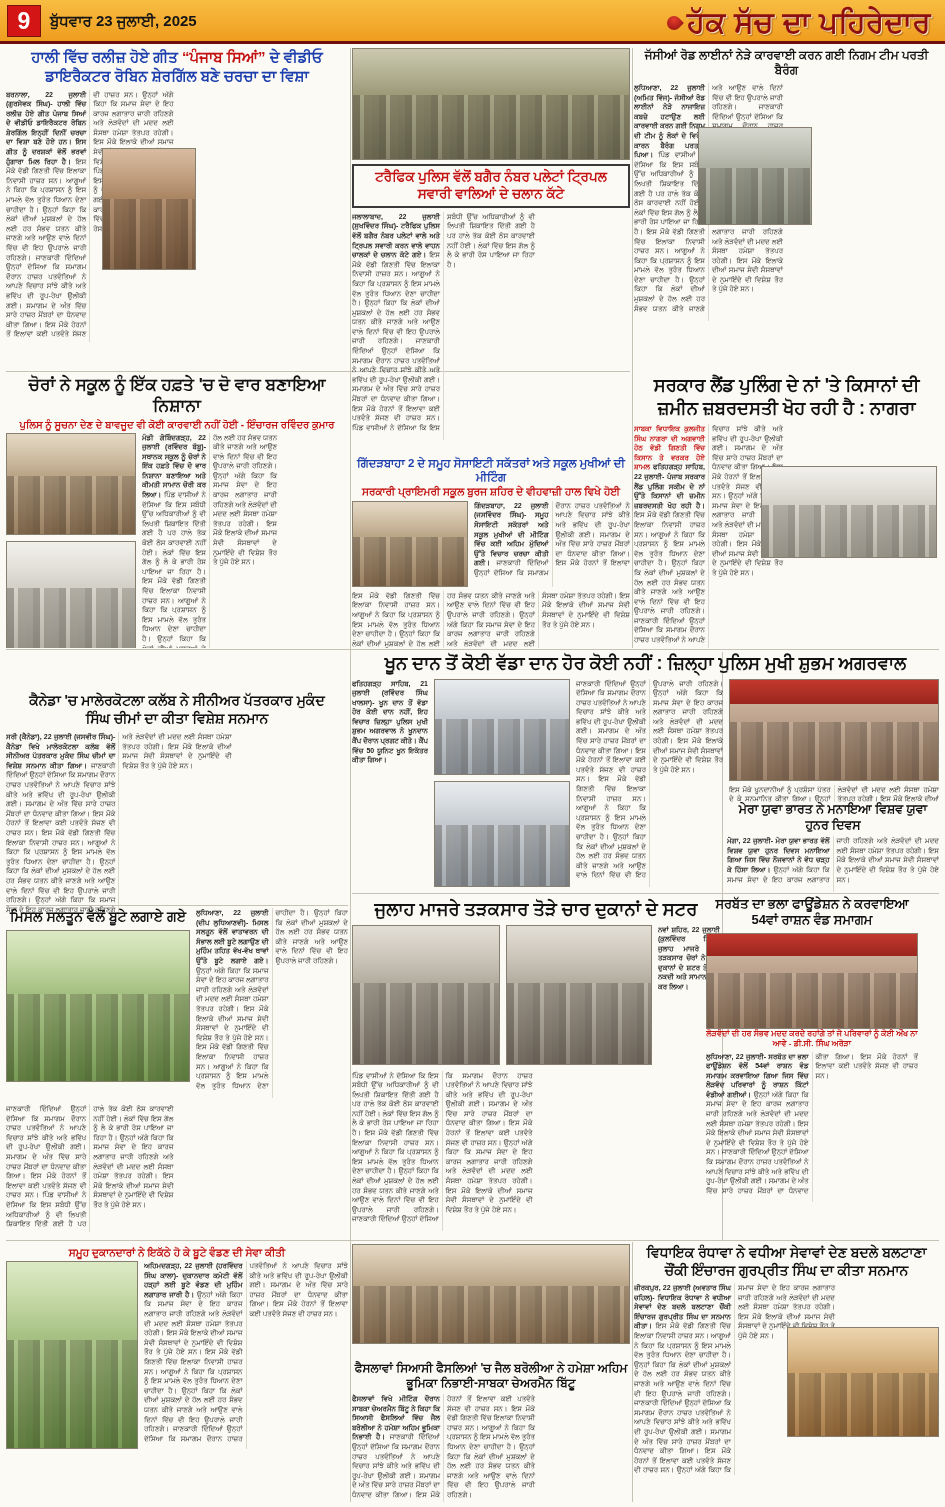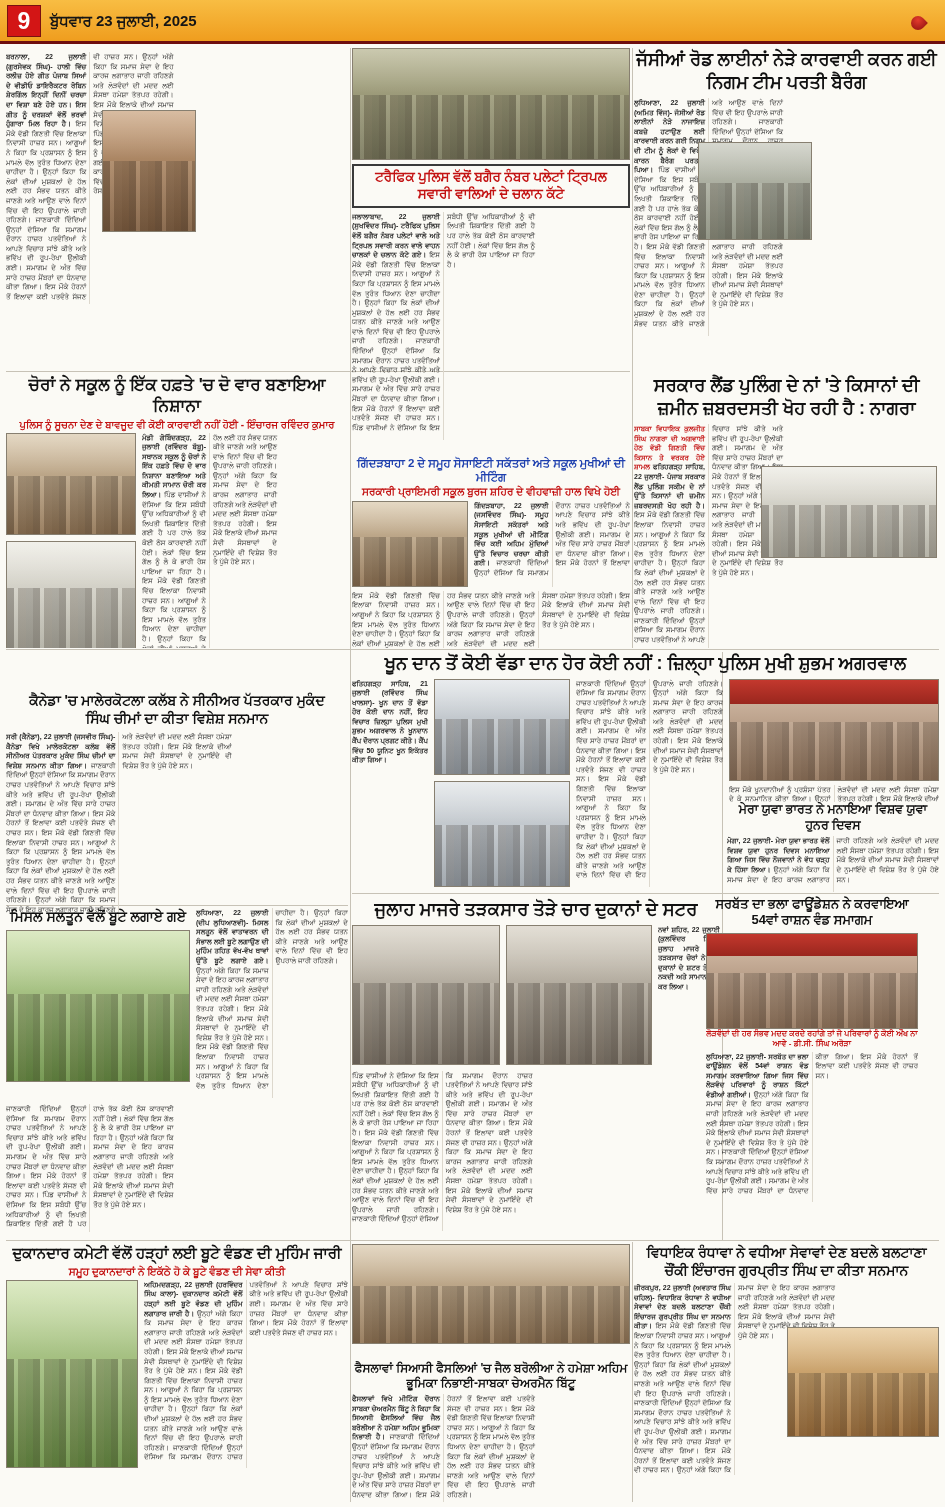--- a/index.html
+++ b/index.html
@@ -61,34 +61,35 @@
   .cap{font-size:8px;line-height:10px;font-weight:bold;text-align:center}
 </style>
 </head>
 <body>
 
 <div class="page">
 
   <header class="hdr">
     <div class="pagebox">9</div>
     <div class="date">ਬੁੱਧਵਾਰ 23 ਜੁਲਾਈ, 2025</div>
-    <div class="masthead"><span class="orn"></span></div>
+    <div class="masthead"><span class="orn"></span><span>ਹੱਕ ਸੱਚ ਦਾ ਪਹਿਰੇਦਾਰ</span></div>
   </header>
 
   <div class="vline" style="left:350px;top:48px;height:1454px"></div>
   <div class="vline" style="left:632px;top:48px;height:600px"></div>
   <div class="vline" style="left:722px;top:652px;height:588px"></div>
   <div class="vline" style="left:632px;top:1242px;height:260px"></div>
   <div class="hline" style="left:6px;top:371px;width:624px"></div>
   <div class="hline" style="left:6px;top:649px;width:933px"></div>
   <div class="hline" style="left:352px;top:893px;width:587px"></div>
   <div class="hline" style="left:6px;top:905px;width:342px"></div>
   <div class="hline" style="left:6px;top:1240px;width:933px"></div>
 
   <section class="art" style="left:6px;top:48px;width:342px;height:322px">
+    <h2 class="hl blue" style="font-size:15px"><span>ਹਾਲੀ ਵਿੱਚ ਰਲੀਜ਼ ਹੋਏ ਗੀਤ </span><span class="red">“ਪੰਜਾਬ ਸਿਆਂ”</span><span> ਦੇ ਵੀਡੀਓ ਡਾਇਰੈਕਟਰ ਰੋਬਿਨ ਸ਼ੇਰਗਿੱਲ ਬਣੇ ਚਰਚਾ ਦਾ ਵਿਸ਼ਾ</span></h2>
     <div class="body cols4 rel" style="height:252px;margin-top:4px">
       <span class="lead">ਬਰਨਾਲਾ, 22 ਜੁਲਾਈ (ਗੁਰਸੇਵਕ ਸਿੰਘ)- ਹਾਲੀ ਵਿੱਚ ਰਲੀਜ਼ ਹੋਏ ਗੀਤ ਪੰਜਾਬ ਸਿਆਂ ਦੇ ਵੀਡੀਓ ਡਾਇਰੈਕਟਰ ਰੋਬਿਨ ਸ਼ੇਰਗਿੱਲ ਇਨ੍ਹੀਂ ਦਿਨੀਂ ਚਰਚਾ ਦਾ ਵਿਸ਼ਾ ਬਣੇ ਹੋਏ ਹਨ। ਇਸ ਗੀਤ ਨੂੰ ਦਰਸ਼ਕਾਂ ਵੱਲੋਂ ਭਰਵਾਂ ਹੁੰਗਾਰਾ ਮਿਲ ਰਿਹਾ ਹੈ।</span><span>ਇਸ ਮੌਕੇ ਵੱਡੀ ਗਿਣਤੀ ਵਿੱਚ ਇਲਾਕਾ ਨਿਵਾਸੀ ਹਾਜ਼ਰ ਸਨ। ਆਗੂਆਂ ਨੇ ਕਿਹਾ ਕਿ ਪ੍ਰਸ਼ਾਸਨ ਨੂੰ ਇਸ ਮਾਮਲੇ ਵੱਲ ਤੁਰੰਤ ਧਿਆਨ ਦੇਣਾ ਚਾਹੀਦਾ ਹੈ। ਉਨ੍ਹਾਂ ਕਿਹਾ ਕਿ ਲੋਕਾਂ ਦੀਆਂ ਮੁਸ਼ਕਲਾਂ ਦੇ ਹੱਲ ਲਈ ਹਰ ਸੰਭਵ ਯਤਨ ਕੀਤੇ ਜਾਣਗੇ ਅਤੇ ਆਉਣ ਵਾਲੇ ਦਿਨਾਂ ਵਿੱਚ ਵੀ ਇਹ ਉਪਰਾਲੇ ਜਾਰੀ ਰਹਿਣਗੇ।</span><span>ਜਾਣਕਾਰੀ ਦਿੰਦਿਆਂ ਉਨ੍ਹਾਂ ਦੱਸਿਆ ਕਿ ਸਮਾਗਮ ਦੌਰਾਨ ਹਾਜ਼ਰ ਪਤਵੰਤਿਆਂ ਨੇ ਆਪਣੇ ਵਿਚਾਰ ਸਾਂਝੇ ਕੀਤੇ ਅਤੇ ਭਵਿੱਖ ਦੀ ਰੂਪ-ਰੇਖਾ ਉਲੀਕੀ ਗਈ। ਸਮਾਗਮ ਦੇ ਅੰਤ ਵਿੱਚ ਸਾਰੇ ਹਾਜ਼ਰ ਮੈਂਬਰਾਂ ਦਾ ਧੰਨਵਾਦ ਕੀਤਾ ਗਿਆ। ਇਸ ਮੌਕੇ ਹੋਰਨਾਂ ਤੋਂ ਇਲਾਵਾ ਕਈ ਪਤਵੰਤੇ ਸੱਜਣ ਵੀ ਹਾਜ਼ਰ ਸਨ।</span><span>ਉਨ੍ਹਾਂ ਅੱਗੇ ਕਿਹਾ ਕਿ ਸਮਾਜ ਸੇਵਾ ਦੇ ਇਹ ਕਾਰਜ ਲਗਾਤਾਰ ਜਾਰੀ ਰਹਿਣਗੇ ਅਤੇ ਲੋੜਵੰਦਾਂ ਦੀ ਮਦਦ ਲਈ ਸੰਸਥਾ ਹਮੇਸ਼ਾ ਤੱਤਪਰ ਰਹੇਗੀ। ਇਸ ਮੌਕੇ ਇਲਾਕੇ ਦੀਆਂ ਸਮਾਜ ਸੇਵੀ ਸੰਸਥਾਵਾਂ ਦੇ ਨੁਮਾਇੰਦੇ ਵੀ ਵਿਸ਼ੇਸ਼ ਤੌਰ ਤੇ ਪੁੱਜੇ ਹੋਏ ਸਨ।</span><span>ਪਿੰਡ ਵਾਸੀਆਂ ਨੇ ਦੱਸਿਆ ਕਿ ਇਸ ਸਬੰਧੀ ਉੱਚ ਅਧਿਕਾਰੀਆਂ ਨੂੰ ਵੀ ਲਿਖਤੀ ਸ਼ਿਕਾਇਤ ਦਿੱਤੀ ਗਈ ਹੈ ਪਰ ਹਾਲੇ ਤੱਕ ਕੋਈ ਠੋਸ ਕਾਰਵਾਈ ਨਹੀਂ ਹੋਈ। ਲੋਕਾਂ ਵਿੱਚ ਇਸ ਗੱਲ ਨੂੰ ਲੈ ਕੇ ਭਾਰੀ ਰੋਸ ਪਾਇਆ ਜਾ ਰਿਹਾ ਹੈ।</span>
       <div class="ph ph-portrait" style="position:absolute;left:96px;top:58px;width:94px;height:122px"></div>
     </div>
   </section>
 
   <section class="art" style="left:352px;top:48px;width:278px;height:402px">
     <div class="ph ph-police" style="width:278px;height:112px"></div>
     <div class="hbox">
       <h2 class="hl red" style="font-size:13.5px">ਟਰੈਫਿਕ ਪੁਲਿਸ ਵੱਲੋਂ ਬਗੈਰ ਨੰਬਰ ਪਲੇਟਾਂ ਟ੍ਰਿਪਲ ਸਵਾਰੀ ਵਾਲਿਆਂ ਦੇ ਚਲਾਨ ਕੱਟੇ</h2>
@@ -106,21 +107,21 @@
       <div class="body cols2" style="height:86px;flex:1">
         <span class="lead">ਗਿੱਦੜਬਾਹਾ, 22 ਜੁਲਾਈ (ਜਸਵਿੰਦਰ ਸਿੰਘ)- ਸਮੂਹ ਸੋਸਾਇਟੀ ਸਕੱਤਰਾਂ ਅਤੇ ਸਕੂਲ ਮੁਖੀਆਂ ਦੀ ਮੀਟਿੰਗ ਵਿੱਚ ਕਈ ਅਹਿਮ ਮੁੱਦਿਆਂ ਉੱਤੇ ਵਿਚਾਰ ਚਰਚਾ ਕੀਤੀ ਗਈ।</span><span>ਜਾਣਕਾਰੀ ਦਿੰਦਿਆਂ ਉਨ੍ਹਾਂ ਦੱਸਿਆ ਕਿ ਸਮਾਗਮ ਦੌਰਾਨ ਹਾਜ਼ਰ ਪਤਵੰਤਿਆਂ ਨੇ ਆਪਣੇ ਵਿਚਾਰ ਸਾਂਝੇ ਕੀਤੇ ਅਤੇ ਭਵਿੱਖ ਦੀ ਰੂਪ-ਰੇਖਾ ਉਲੀਕੀ ਗਈ। ਸਮਾਗਮ ਦੇ ਅੰਤ ਵਿੱਚ ਸਾਰੇ ਹਾਜ਼ਰ ਮੈਂਬਰਾਂ ਦਾ ਧੰਨਵਾਦ ਕੀਤਾ ਗਿਆ। ਇਸ ਮੌਕੇ ਹੋਰਨਾਂ ਤੋਂ ਇਲਾਵਾ ਕਈ ਪਤਵੰਤੇ ਸੱਜਣ ਵੀ ਹਾਜ਼ਰ ਸਨ।</span>
       </div>
     </div>
     <div class="body cols3" style="height:62px;margin-top:4px">
       <span>ਇਸ ਮੌਕੇ ਵੱਡੀ ਗਿਣਤੀ ਵਿੱਚ ਇਲਾਕਾ ਨਿਵਾਸੀ ਹਾਜ਼ਰ ਸਨ। ਆਗੂਆਂ ਨੇ ਕਿਹਾ ਕਿ ਪ੍ਰਸ਼ਾਸਨ ਨੂੰ ਇਸ ਮਾਮਲੇ ਵੱਲ ਤੁਰੰਤ ਧਿਆਨ ਦੇਣਾ ਚਾਹੀਦਾ ਹੈ। ਉਨ੍ਹਾਂ ਕਿਹਾ ਕਿ ਲੋਕਾਂ ਦੀਆਂ ਮੁਸ਼ਕਲਾਂ ਦੇ ਹੱਲ ਲਈ ਹਰ ਸੰਭਵ ਯਤਨ ਕੀਤੇ ਜਾਣਗੇ ਅਤੇ ਆਉਣ ਵਾਲੇ ਦਿਨਾਂ ਵਿੱਚ ਵੀ ਇਹ ਉਪਰਾਲੇ ਜਾਰੀ ਰਹਿਣਗੇ।</span><span>ਉਨ੍ਹਾਂ ਅੱਗੇ ਕਿਹਾ ਕਿ ਸਮਾਜ ਸੇਵਾ ਦੇ ਇਹ ਕਾਰਜ ਲਗਾਤਾਰ ਜਾਰੀ ਰਹਿਣਗੇ ਅਤੇ ਲੋੜਵੰਦਾਂ ਦੀ ਮਦਦ ਲਈ ਸੰਸਥਾ ਹਮੇਸ਼ਾ ਤੱਤਪਰ ਰਹੇਗੀ। ਇਸ ਮੌਕੇ ਇਲਾਕੇ ਦੀਆਂ ਸਮਾਜ ਸੇਵੀ ਸੰਸਥਾਵਾਂ ਦੇ ਨੁਮਾਇੰਦੇ ਵੀ ਵਿਸ਼ੇਸ਼ ਤੌਰ ਤੇ ਪੁੱਜੇ ਹੋਏ ਸਨ।</span>
     </div>
   </section>
 
   <section class="art" style="left:634px;top:48px;width:305px;height:322px">
-    <h2 class="hl" style="font-size:18px">ਜੱਸੀਆਂ ਰੋਡ ਲਾਈਨਾਂ ਨੇੜੇ ਕਾਰਵਾਈ ਕਰਨ ਗਈ ਨਿਗਮ ਟੀਮ ਪਰਤੀ ਬੈਰੰਗ</h2>
+    <h2 class="hl" style="font-size:12px">ਜੱਸੀਆਂ ਰੋਡ ਲਾਈਨਾਂ ਨੇੜੇ ਕਾਰਵਾਈ ਕਰਨ ਗਈ ਨਿਗਮ ਟੀਮ ਪਰਤੀ ਬੈਰੰਗ</h2>
     <div class="body cols4 rel" style="height:238px;margin-top:5px">
       <span class="lead">ਲੁਧਿਆਣਾ, 22 ਜੁਲਾਈ (ਅਮਿਤ ਵਿੱਜ)- ਜੱਸੀਆਂ ਰੋਡ ਲਾਈਨਾਂ ਨੇੜੇ ਨਾਜਾਇਜ਼ ਕਬਜ਼ੇ ਹਟਾਉਣ ਲਈ ਕਾਰਵਾਈ ਕਰਨ ਗਈ ਨਿਗਮ ਦੀ ਟੀਮ ਨੂੰ ਲੋਕਾਂ ਦੇ ਵਿਰੋਧ ਕਾਰਨ ਬੈਰੰਗ ਪਰਤਣਾ ਪਿਆ।</span><span>ਪਿੰਡ ਵਾਸੀਆਂ ਨੇ ਦੱਸਿਆ ਕਿ ਇਸ ਸਬੰਧੀ ਉੱਚ ਅਧਿਕਾਰੀਆਂ ਨੂੰ ਵੀ ਲਿਖਤੀ ਸ਼ਿਕਾਇਤ ਦਿੱਤੀ ਗਈ ਹੈ ਪਰ ਹਾਲੇ ਤੱਕ ਕੋਈ ਠੋਸ ਕਾਰਵਾਈ ਨਹੀਂ ਹੋਈ। ਲੋਕਾਂ ਵਿੱਚ ਇਸ ਗੱਲ ਨੂੰ ਲੈ ਕੇ ਭਾਰੀ ਰੋਸ ਪਾਇਆ ਜਾ ਰਿਹਾ ਹੈ।</span><span>ਇਸ ਮੌਕੇ ਵੱਡੀ ਗਿਣਤੀ ਵਿੱਚ ਇਲਾਕਾ ਨਿਵਾਸੀ ਹਾਜ਼ਰ ਸਨ। ਆਗੂਆਂ ਨੇ ਕਿਹਾ ਕਿ ਪ੍ਰਸ਼ਾਸਨ ਨੂੰ ਇਸ ਮਾਮਲੇ ਵੱਲ ਤੁਰੰਤ ਧਿਆਨ ਦੇਣਾ ਚਾਹੀਦਾ ਹੈ। ਉਨ੍ਹਾਂ ਕਿਹਾ ਕਿ ਲੋਕਾਂ ਦੀਆਂ ਮੁਸ਼ਕਲਾਂ ਦੇ ਹੱਲ ਲਈ ਹਰ ਸੰਭਵ ਯਤਨ ਕੀਤੇ ਜਾਣਗੇ ਅਤੇ ਆਉਣ ਵਾਲੇ ਦਿਨਾਂ ਵਿੱਚ ਵੀ ਇਹ ਉਪਰਾਲੇ ਜਾਰੀ ਰਹਿਣਗੇ।</span><span>ਜਾਣਕਾਰੀ ਦਿੰਦਿਆਂ ਉਨ੍ਹਾਂ ਦੱਸਿਆ ਕਿ ਸਮਾਗਮ ਦੌਰਾਨ ਹਾਜ਼ਰ ਪਤਵੰਤਿਆਂ ਨੇ ਆਪਣੇ ਵਿਚਾਰ ਸਾਂਝੇ ਕੀਤੇ ਅਤੇ ਭਵਿੱਖ ਦੀ ਰੂਪ-ਰੇਖਾ ਉਲੀਕੀ ਗਈ। ਸਮਾਗਮ ਦੇ ਅੰਤ ਵਿੱਚ ਸਾਰੇ ਹਾਜ਼ਰ ਮੈਂਬਰਾਂ ਦਾ ਧੰਨਵਾਦ ਕੀਤਾ ਗਿਆ। ਇਸ ਮੌਕੇ ਹੋਰਨਾਂ ਤੋਂ ਇਲਾਵਾ ਕਈ ਪਤਵੰਤੇ ਸੱਜਣ ਵੀ ਹਾਜ਼ਰ ਸਨ।</span><span>ਉਨ੍ਹਾਂ ਅੱਗੇ ਕਿਹਾ ਕਿ ਸਮਾਜ ਸੇਵਾ ਦੇ ਇਹ ਕਾਰਜ ਲਗਾਤਾਰ ਜਾਰੀ ਰਹਿਣਗੇ ਅਤੇ ਲੋੜਵੰਦਾਂ ਦੀ ਮਦਦ ਲਈ ਸੰਸਥਾ ਹਮੇਸ਼ਾ ਤੱਤਪਰ ਰਹੇਗੀ। ਇਸ ਮੌਕੇ ਇਲਾਕੇ ਦੀਆਂ ਸਮਾਜ ਸੇਵੀ ਸੰਸਥਾਵਾਂ ਦੇ ਨੁਮਾਇੰਦੇ ਵੀ ਵਿਸ਼ੇਸ਼ ਤੌਰ ਤੇ ਪੁੱਜੇ ਹੋਏ ਸਨ।</span>
       <div class="ph ph-crowd" style="position:absolute;left:64px;top:44px;width:114px;height:98px"></div>
     </div>
   </section>
 
   <section class="art" style="left:6px;top:374px;width:342px;height:274px">
     <h2 class="hl" style="font-size:17px">ਚੋਰਾਂ ਨੇ ਸਕੂਲ ਨੂੰ ਇੱਕ ਹਫ਼ਤੇ 'ਚ ਦੋ ਵਾਰ ਬਣਾਇਆ ਨਿਸ਼ਾਨਾ</h2>
     <div class="subhead" style="font-size:10px;margin:2px 0">ਪੁਲਿਸ ਨੂੰ ਸੂਚਨਾ ਦੇਣ ਦੇ ਬਾਵਜੂਦ ਵੀ ਕੋਈ ਕਾਰਵਾਈ ਨਹੀਂ ਹੋਈ - ਇੰਚਾਰਜ ਰਵਿੰਦਰ ਕੁਮਾਰ</div>
     <div class="row" style="margin-top:2px">
@@ -210,21 +211,20 @@
   <section class="art" style="left:706px;top:896px;width:212px;height:342px">
     <h2 class="hl" style="font-size:13px">ਸਰਬੱਤ ਦਾ ਭਲਾ ਫਾਊਂਡੇਸ਼ਨ ਨੇ ਕਰਵਾਇਆ 54ਵਾਂ ਰਾਸ਼ਨ ਵੰਡ ਸਮਾਗਮ</h2>
     <div class="ph ph-event" style="width:212px;height:96px;margin-top:4px"></div>
     <div class="cap red">ਲੋੜਵੰਦਾਂ ਦੀ ਹਰ ਸੰਭਵ ਮਦਦ ਕਰਦੇ ਰਹਾਂਗੇ ਤਾਂ ਜੋ ਪਰਿਵਾਰਾਂ ਨੂੰ ਕੋਈ ਔਖ ਨਾ ਆਵੇ - ਡੀ.ਸੀ. ਸਿੰਘ ਅਰੋੜਾ</div>
     <div class="body cols2" style="height:150px;margin-top:3px">
       <span class="lead">ਲੁਧਿਆਣਾ, 22 ਜੁਲਾਈ- ਸਰਬੱਤ ਦਾ ਭਲਾ ਫਾਊਂਡੇਸ਼ਨ ਵੱਲੋਂ 54ਵਾਂ ਰਾਸ਼ਨ ਵੰਡ ਸਮਾਗਮ ਕਰਵਾਇਆ ਗਿਆ ਜਿਸ ਵਿੱਚ ਲੋੜਵੰਦ ਪਰਿਵਾਰਾਂ ਨੂੰ ਰਾਸ਼ਨ ਕਿੱਟਾਂ ਵੰਡੀਆਂ ਗਈਆਂ।</span><span>ਉਨ੍ਹਾਂ ਅੱਗੇ ਕਿਹਾ ਕਿ ਸਮਾਜ ਸੇਵਾ ਦੇ ਇਹ ਕਾਰਜ ਲਗਾਤਾਰ ਜਾਰੀ ਰਹਿਣਗੇ ਅਤੇ ਲੋੜਵੰਦਾਂ ਦੀ ਮਦਦ ਲਈ ਸੰਸਥਾ ਹਮੇਸ਼ਾ ਤੱਤਪਰ ਰਹੇਗੀ। ਇਸ ਮੌਕੇ ਇਲਾਕੇ ਦੀਆਂ ਸਮਾਜ ਸੇਵੀ ਸੰਸਥਾਵਾਂ ਦੇ ਨੁਮਾਇੰਦੇ ਵੀ ਵਿਸ਼ੇਸ਼ ਤੌਰ ਤੇ ਪੁੱਜੇ ਹੋਏ ਸਨ।</span><span>ਜਾਣਕਾਰੀ ਦਿੰਦਿਆਂ ਉਨ੍ਹਾਂ ਦੱਸਿਆ ਕਿ ਸਮਾਗਮ ਦੌਰਾਨ ਹਾਜ਼ਰ ਪਤਵੰਤਿਆਂ ਨੇ ਆਪਣੇ ਵਿਚਾਰ ਸਾਂਝੇ ਕੀਤੇ ਅਤੇ ਭਵਿੱਖ ਦੀ ਰੂਪ-ਰੇਖਾ ਉਲੀਕੀ ਗਈ। ਸਮਾਗਮ ਦੇ ਅੰਤ ਵਿੱਚ ਸਾਰੇ ਹਾਜ਼ਰ ਮੈਂਬਰਾਂ ਦਾ ਧੰਨਵਾਦ ਕੀਤਾ ਗਿਆ। ਇਸ ਮੌਕੇ ਹੋਰਨਾਂ ਤੋਂ ਇਲਾਵਾ ਕਈ ਪਤਵੰਤੇ ਸੱਜਣ ਵੀ ਹਾਜ਼ਰ ਸਨ।</span>
     </div>
   </section>
 
   <section class="art" style="left:6px;top:1244px;width:342px;height:258px">
-    <h2 class="hl" style="font-size:15px">ਦੁਕਾਨਦਾਰ ਕਮੇਟੀ ਵੱਲੋਂ ਹੜ੍ਹਾਂ ਲਈ ਬੂਟੇ ਵੰਡਣ ਦੀ ਮੁਹਿੰਮ ਜਾਰੀ</h2>
     <div class="subhead" style="font-size:10.5px;margin:2px 0">ਸਮੂਹ ਦੁਕਾਨਦਾਰਾਂ ਨੇ ਇਕੱਠੇ ਹੋ ਕੇ ਬੂਟੇ ਵੰਡਣ ਦੀ ਸੇਵਾ ਕੀਤੀ</div>
     <div class="row" style="margin-top:2px">
       <div class="ph ph-field" style="width:132px;height:188px"></div>
       <div class="body cols2" style="flex:1;height:188px">
         <span class="lead">ਅਹਿਮਦਗੜ੍ਹ, 22 ਜੁਲਾਈ (ਹਰਵਿੰਦਰ ਸਿੰਘ ਕਾਲਾ)- ਦੁਕਾਨਦਾਰ ਕਮੇਟੀ ਵੱਲੋਂ ਹੜ੍ਹਾਂ ਲਈ ਬੂਟੇ ਵੰਡਣ ਦੀ ਮੁਹਿੰਮ ਲਗਾਤਾਰ ਜਾਰੀ ਹੈ।</span><span>ਉਨ੍ਹਾਂ ਅੱਗੇ ਕਿਹਾ ਕਿ ਸਮਾਜ ਸੇਵਾ ਦੇ ਇਹ ਕਾਰਜ ਲਗਾਤਾਰ ਜਾਰੀ ਰਹਿਣਗੇ ਅਤੇ ਲੋੜਵੰਦਾਂ ਦੀ ਮਦਦ ਲਈ ਸੰਸਥਾ ਹਮੇਸ਼ਾ ਤੱਤਪਰ ਰਹੇਗੀ। ਇਸ ਮੌਕੇ ਇਲਾਕੇ ਦੀਆਂ ਸਮਾਜ ਸੇਵੀ ਸੰਸਥਾਵਾਂ ਦੇ ਨੁਮਾਇੰਦੇ ਵੀ ਵਿਸ਼ੇਸ਼ ਤੌਰ ਤੇ ਪੁੱਜੇ ਹੋਏ ਸਨ।</span><span>ਇਸ ਮੌਕੇ ਵੱਡੀ ਗਿਣਤੀ ਵਿੱਚ ਇਲਾਕਾ ਨਿਵਾਸੀ ਹਾਜ਼ਰ ਸਨ। ਆਗੂਆਂ ਨੇ ਕਿਹਾ ਕਿ ਪ੍ਰਸ਼ਾਸਨ ਨੂੰ ਇਸ ਮਾਮਲੇ ਵੱਲ ਤੁਰੰਤ ਧਿਆਨ ਦੇਣਾ ਚਾਹੀਦਾ ਹੈ। ਉਨ੍ਹਾਂ ਕਿਹਾ ਕਿ ਲੋਕਾਂ ਦੀਆਂ ਮੁਸ਼ਕਲਾਂ ਦੇ ਹੱਲ ਲਈ ਹਰ ਸੰਭਵ ਯਤਨ ਕੀਤੇ ਜਾਣਗੇ ਅਤੇ ਆਉਣ ਵਾਲੇ ਦਿਨਾਂ ਵਿੱਚ ਵੀ ਇਹ ਉਪਰਾਲੇ ਜਾਰੀ ਰਹਿਣਗੇ।</span><span>ਜਾਣਕਾਰੀ ਦਿੰਦਿਆਂ ਉਨ੍ਹਾਂ ਦੱਸਿਆ ਕਿ ਸਮਾਗਮ ਦੌਰਾਨ ਹਾਜ਼ਰ ਪਤਵੰਤਿਆਂ ਨੇ ਆਪਣੇ ਵਿਚਾਰ ਸਾਂਝੇ ਕੀਤੇ ਅਤੇ ਭਵਿੱਖ ਦੀ ਰੂਪ-ਰੇਖਾ ਉਲੀਕੀ ਗਈ। ਸਮਾਗਮ ਦੇ ਅੰਤ ਵਿੱਚ ਸਾਰੇ ਹਾਜ਼ਰ ਮੈਂਬਰਾਂ ਦਾ ਧੰਨਵਾਦ ਕੀਤਾ ਗਿਆ। ਇਸ ਮੌਕੇ ਹੋਰਨਾਂ ਤੋਂ ਇਲਾਵਾ ਕਈ ਪਤਵੰਤੇ ਸੱਜਣ ਵੀ ਹਾਜ਼ਰ ਸਨ।</span>
       </div>
     </div>
   </section>
 
   <section class="art" style="left:352px;top:1244px;width:278px;height:258px">

